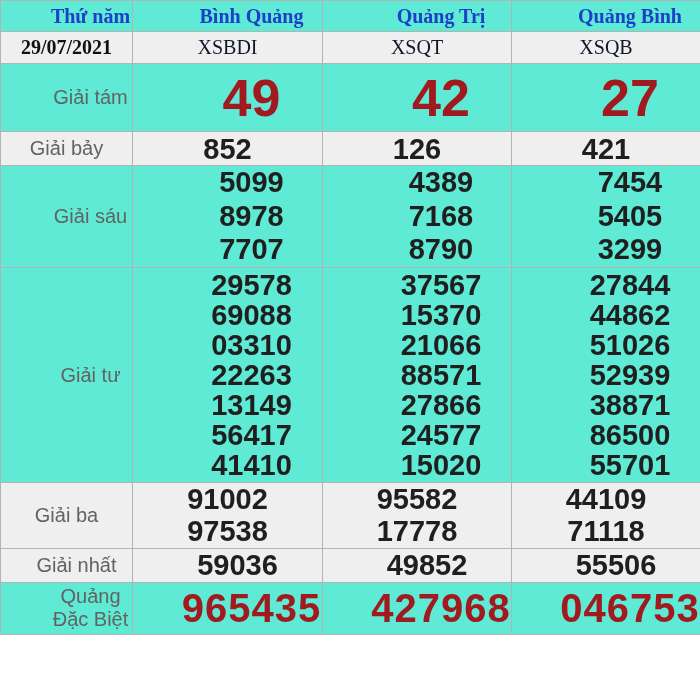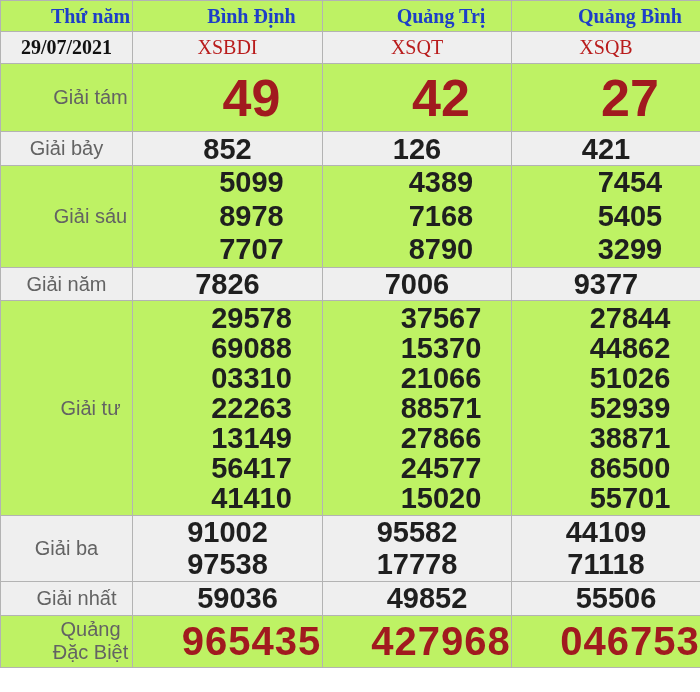--- a/index.html
+++ b/index.html
@@ -17,21 +17,21 @@
     font-family:"Liberation Sans","DejaVu Sans",sans-serif;
   }
   td{
     border:1px solid var(--border);
     text-align:center;
     vertical-align:middle;
     padding:0;
     overflow:hidden;
   }
   tr.striped td{background:var(--stripe);}
-  tr.plain td{background:#bef264;padding-left:48px;}
+  tr.plain td{background:#5eead4;padding-left:48px;}
 
   
   .r-header td{height:30px;}
   .r-date td{height:31px;}
   .r-g8 td{height:67px;}
   .r-g7 td{height:33px;}
   .r-g6 td{height:101px;}
   .r-g5 td{height:30px;}
   .r-g4 td{height:214px;}
   .r-g3 td{height:64px;}
@@ -49,21 +49,21 @@
   }
   .date-text{
     font-family:"Liberation Serif","DejaVu Serif",serif;
     font-weight:bold;
     font-size:20px;
     color:#111;
   }
   .code-text{
     font-family:"Liberation Serif","DejaVu Serif",serif;
     font-size:20px;
-    color:#b91c1c;
+    color:#0f172a;
   }
   .prize-label{
     font-size:20px;
     color:#636363;
   }
   .num{
     font-weight:bold;
     font-size:29px;
     color:#1f1f1f;
     white-space:pre-line;
@@ -96,21 +96,21 @@
       <col style="width:189px">
       <col style="width:189px">
   </colgroup>
 
   <tbody>
       <tr class="r-header plain">
     <td>
       <span class="day-link">Thứ năm</span>
     </td>
     <td>
-      <span class="station-link">Bình Định</span>
+      <span class="station-link">Bình Quảng</span>
     </td>
     <td>
       <span class="station-link">Quảng Trị</span>
     </td>
     <td>
       <span class="station-link">Quảng Bình</span>
     </td>
   </tr>
 
   <tr class="r-date striped">
@@ -154,28 +154,20 @@
 8978
 7707</span></td>
     <td><span class="num">4389
 7168
 8790</span></td>
     <td><span class="num">7454
 5405
 3299</span></td>
   </tr>
 
-  <tr class="r-g5 striped">
-    <td>
-      <span class="prize-label">Giải năm</span>
-    </td>
-    <td><span class="num">7826</span></td>
-    <td><span class="num">7006</span></td>
-    <td><span class="num">9377</span></td>
-  </tr>
 
   <tr class="r-g4 plain">
     <td>
       <span class="prize-label">Giải tư</span>
     </td>
     <td><span class="num">29578
 69088
 03310
 22263
 13149

